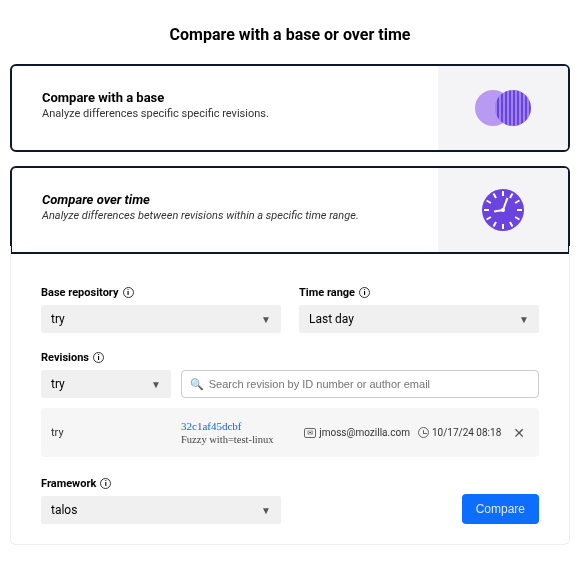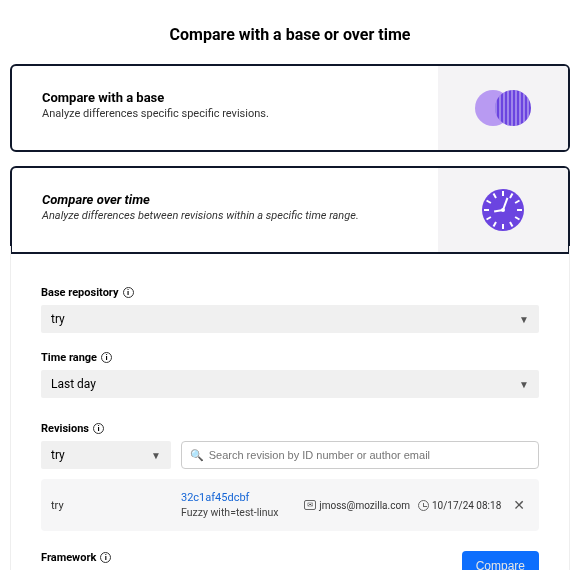--- a/index.html
+++ b/index.html
@@ -45,21 +45,21 @@
     align-items: center;
     justify-content: center;
   }
   .form-panel {
     border: 1px solid #eee;
     border-top: none;
     border-radius: 0 0 6px 6px;
     margin-top: -16px;
     padding: 40px 30px 20px;
   }
-  .row { display: flex; gap: 18px; margin-bottom: 24px; flex-direction: column; }
+  .row { display: flex; gap: 18px; margin-bottom: 18px; }
   .col { flex: 1; }
   .label-row {
     display: flex; align-items: center; gap: 4px;
     font-weight: 700; font-size: 11px; margin-bottom: 6px;
   }
   .info-icon {
     display: inline-flex; align-items: center; justify-content: center;
     width: 11px; height: 11px; border: 1px solid #333; border-radius: 50%;
     font-size: 8px; line-height: 1;
   }
@@ -92,21 +92,21 @@
   .revision-item {
     display: flex;
     align-items: center;
     background: #f6f6f7;
     border-radius: 4px;
     padding: 12px 10px;
     margin-top: 10px;
     font-size: 11px;
   }
   .revision-repo { width: 130px; color: #333; }
-  .revision-info { flex: 1; }
+  .revision-info { flex: 1; font-family: Liberation Serif, serif; }
   .revision-hash { color: #1666d6; font-size: 11px; }
   .revision-query { color: #444; font-size: 10.5px; margin-top: 2px; }
   .revision-meta {
     display: flex; align-items: center; gap: 8px;
     color: #333; font-size: 10px;
   }
   .meta-item { display: flex; align-items: center; gap: 3px; }
   .meta-icon {
     display: inline-flex; align-items: center; justify-content: center;
     border: 1px solid #666; border-radius: 2px;
@@ -117,21 +117,21 @@
     display: inline-flex; align-items: center; justify-content: center;
     position: relative;
   }
   .clock-meta::after {
     content: ""; position: absolute; width: 3px; height: 3px;
     border-left: 1px solid #666; border-bottom: 1px solid #666;
     top: 2px; left: 4px;
   }
   .close-x { font-size: 14px; color: #555; cursor: pointer; padding: 0 4px; }
   .bottom-row {
-    display: flex; justify-content: space-between; align-items: flex-start;
+    display: flex; justify-content: space-between; align-items: flex-end;
     margin-top: 20px;
   }
   .framework-col { width: 240px; }
   .compare-btn {
     background: #0d6efd;
     color: #e5e5e5;
     border: none;
     border-radius: 4px;
     padding: 8px 14px;
     font-size: 12px;

